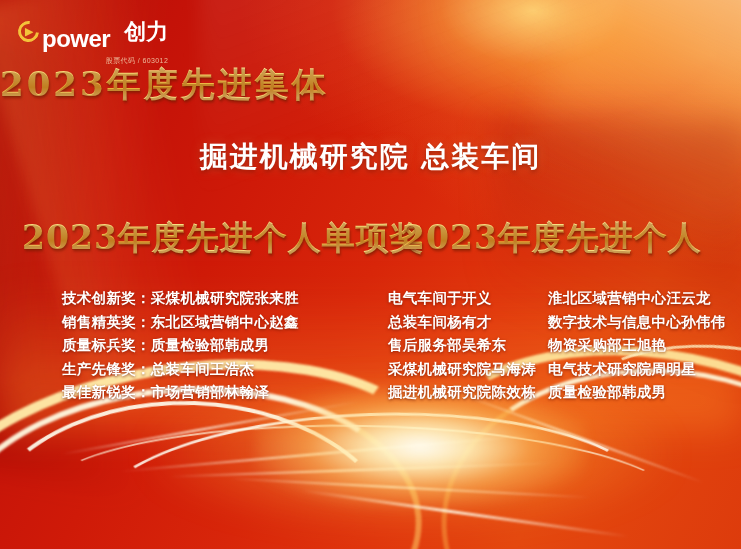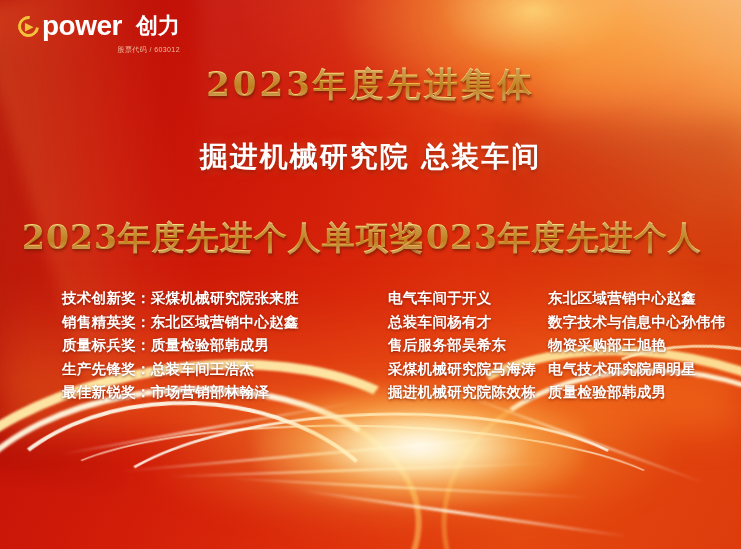--- a/index.html
+++ b/index.html
@@ -90,38 +90,38 @@
   .logo-mark{
     width:21px;height:21px;border-radius:50%;
     border:3px solid #f3c23a;box-sizing:border-box;position:relative;
     border-right-color:transparent;transform:rotate(-38deg);
   }
   .logo-mark:after{
     content:"";position:absolute;left:3px;top:4px;width:9px;height:9px;
     background:#f3c23a;transform:rotate(38deg);
     clip-path:polygon(0 0,100% 50%,0 100%);
   }
-  .logo-power{font-size:28px;font-weight:700;color:#ffffff;letter-spacing:-.5px;line-height:1;}
+  .logo-power{font-size:24px;font-weight:700;color:#ffffff;letter-spacing:-.5px;line-height:1;margin-top:15px;}
   .logo-cn{font-size:22px;font-weight:700;color:#ffffff;line-height:1;margin-left:11px;}
   .logo-sub{font-size:7px;color:#f0c9a8;letter-spacing:.4px;text-align:right;margin-top:5px;opacity:.92;}
 
   
   .content{position:relative;z-index:5;width:741px;height:549px;}
 
   .gold{
     color:#f6d25c;
     background:linear-gradient(180deg,#fff3b8 0%,#f7d567 28%,#e8ad33 55%,#f9de84 78%,#d9952a 100%);
     -webkit-background-clip:text;background-clip:text;
     -webkit-text-fill-color:transparent;
     text-shadow:0 1px 0 rgba(120,40,0,.35);
     filter:drop-shadow(1px 2px 1px rgba(110,25,0,.55));
   }
 
   #title-main{
-    position:absolute;top:62px;left:0;width:741px;text-align:center;
+    position:absolute;top:62px;left:0;width:741px;text-align:left;
     font-size:34px;font-weight:700;letter-spacing:3px;
     font-family:"DejaVu Serif","Liberation Serif",serif;
   }
 
   #subtitle-collective{
     position:absolute;top:138px;left:0;width:741px;text-align:center;
     font-size:28px;font-weight:700;color:#ffffff;letter-spacing:2px;
     font-family:"DejaVu Serif","Liberation Serif",serif;
     text-shadow:0 2px 4px rgba(120,20,0,.6), 0 0 12px rgba(255,200,120,.25);
   }
@@ -218,21 +218,21 @@
       <div class="row">技术创新奖：采煤机械研究院张来胜</div>
       <div class="row">销售精英奖：东北区域营销中心赵鑫</div>
       <div class="row">质量标兵奖：质量检验部韩成男</div>
       <div class="row">生产先锋奖：总装车间王浩杰</div>
       <div class="row">最佳新锐奖：市场营销部林翰泽</div>
     </div>
 
     <div id="list-individual">
       <div class="row">
         <span class="cell c1">电气车间于开义</span>
-        <span class="cell c2">东北区域营销中心赵鑫</span>
+        <span class="cell c2">淮北区域营销中心汪云龙</span>
       </div>
       <div class="row">
         <span class="cell c1">总装车间杨有才</span>
         <span class="cell c2">数字技术与信息中心孙伟伟</span>
       </div>
       <div class="row">
         <span class="cell c1">售后服务部吴希东</span>
         <span class="cell c2">物资采购部王旭艳</span>
       </div>
       <div class="row wide">

